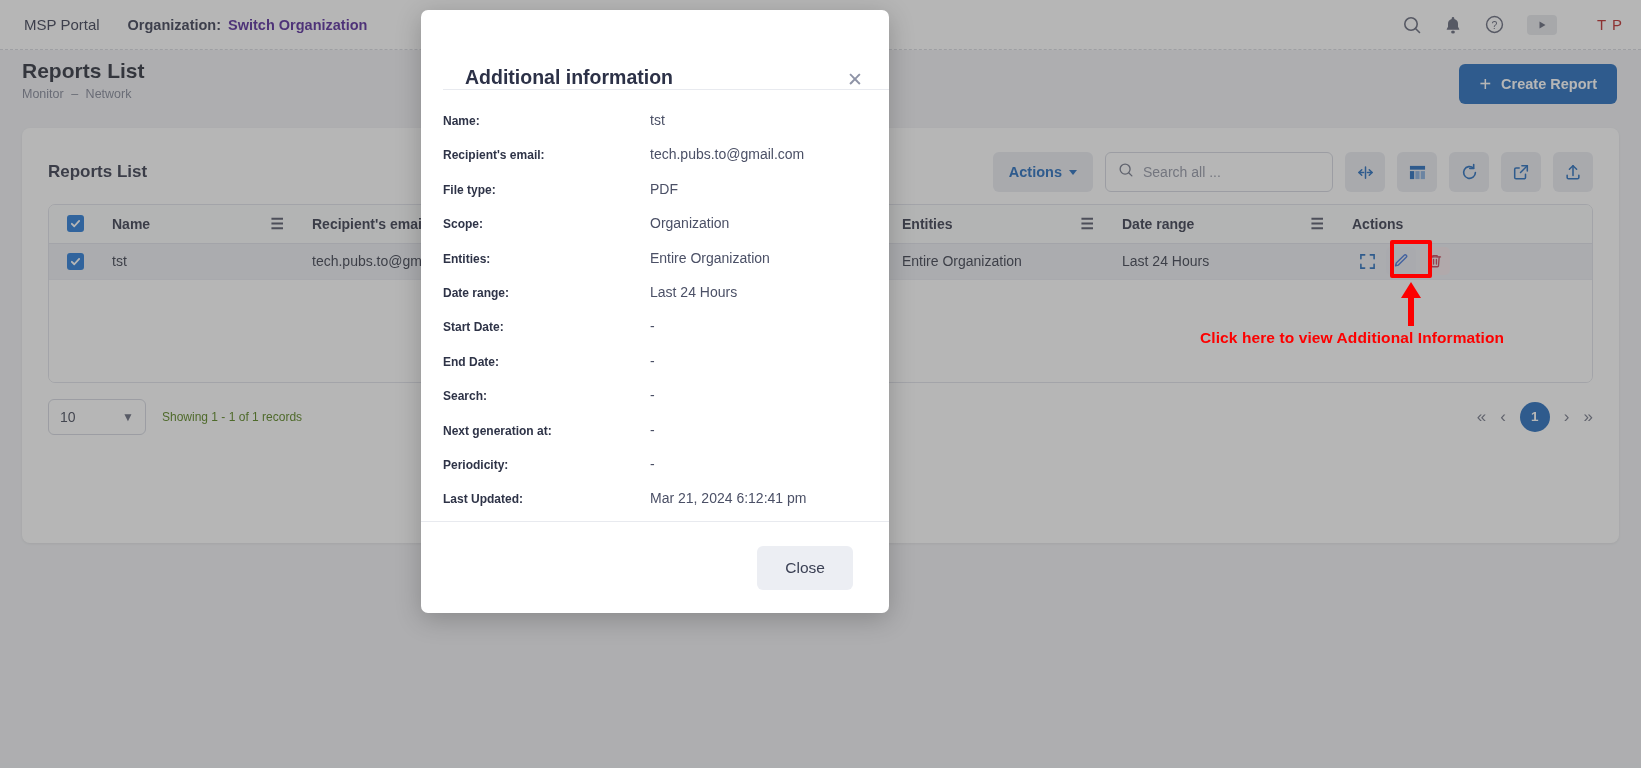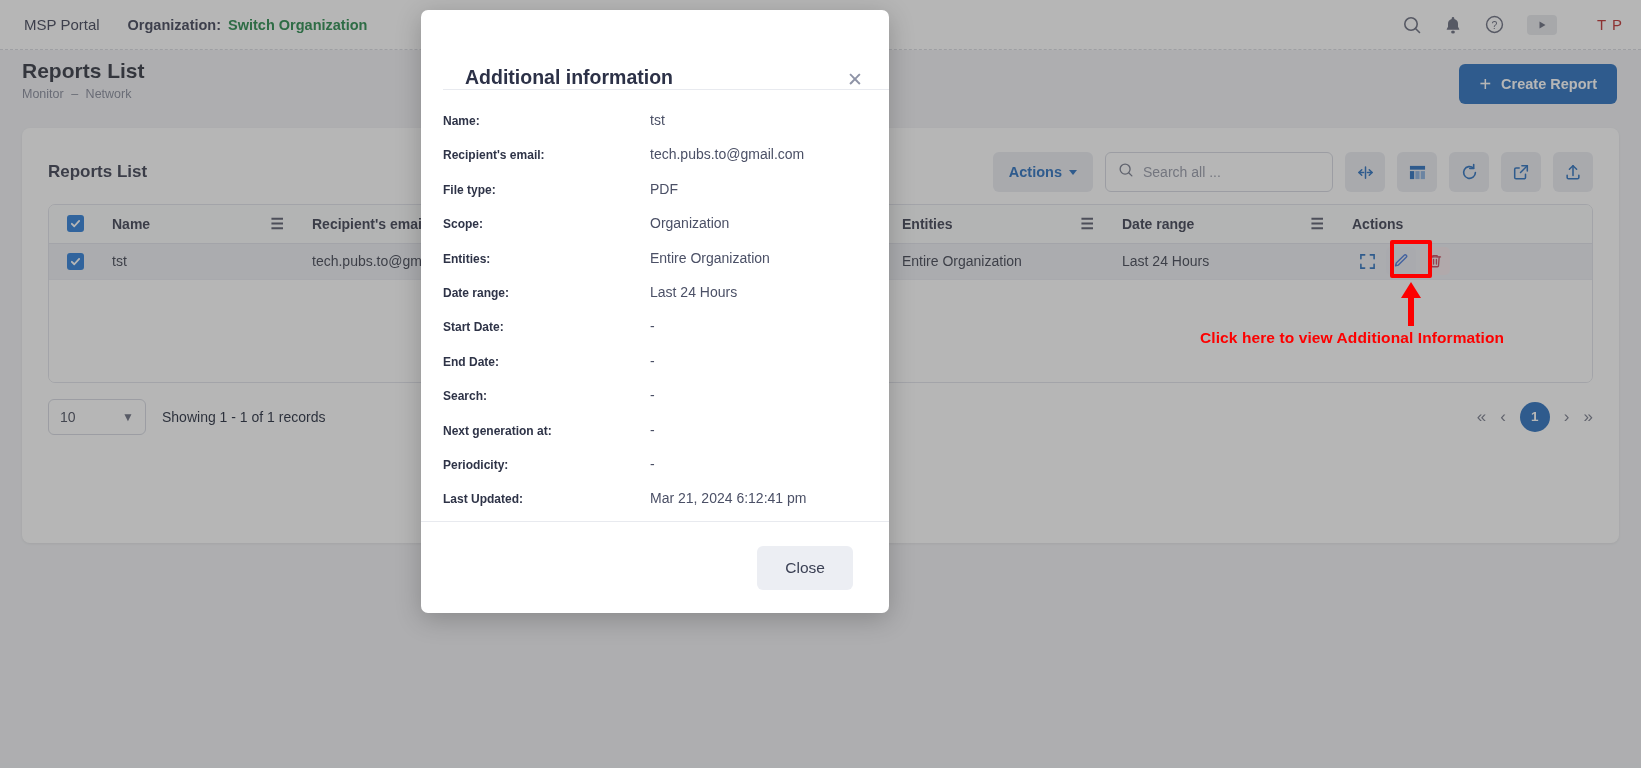--- a/index.html
+++ b/index.html
@@ -29,21 +29,21 @@
     display: flex; align-items: center;
     padding: 0 18px 0 24px;
     border-bottom: 1px dashed #d6d8de;
   }
   .brand {
     font-size: 15px; color: #2f3349; font-weight: 400;
     margin-right: 28px;
   }
   .org-label { font-size: 14.5px; color: #2f3349; font-weight: 700; }
   .org-switch {
-    font-size: 14.5px; color: #15803d; font-weight: 700; margin-left: 7px;
+    font-size: 14.5px; color: #4c1d95; font-weight: 700; margin-left: 7px;
     cursor: pointer;
   }
   .topbar-spacer { flex: 1; }
   .topbar-icons { display: flex; align-items: center; gap: 22px; }
   .ic { color: #5b5f72; display: flex; align-items: center; justify-content: center; cursor: pointer; }
   .play-box {
     width: 30px; height: 20px; border-radius: 4px; background: #e6e7eb;
     display: flex; align-items: center; justify-content: center;
     color: #5b5f72;
   }
@@ -156,21 +156,21 @@
     margin-top: 16px;
   }
   .foot-left { display: flex; align-items: center; gap: 16px; }
   .page-size {
     width: 98px; height: 36px; border: 1px solid #d2d5de; border-radius: 6px;
     display: flex; align-items: center; justify-content: space-between;
     padding: 0 11px; font-size: 14px; color: #3a3f50; cursor: pointer;
     background: #fff;
   }
   .chev-d { color:#5e6275; font-size: 12px; }
-  .showing { font-size: 14px; color: #0f172a; }
+  .showing { font-size: 12px; color: #4d7c0f; }
   .pager { display: flex; align-items: center; gap: 14px; }
   .pg { color: #6e7283; font-size: 17px; cursor: pointer; user-select:none; }
   .pg-num {
     width: 30px; height: 30px; border-radius: 50%; background: #1763b8;
     color: #fff; font-size: 13.5px; font-weight: 600;
     display: flex; align-items: center; justify-content: center; cursor: pointer;
   }
 
   
   .anno-box {

